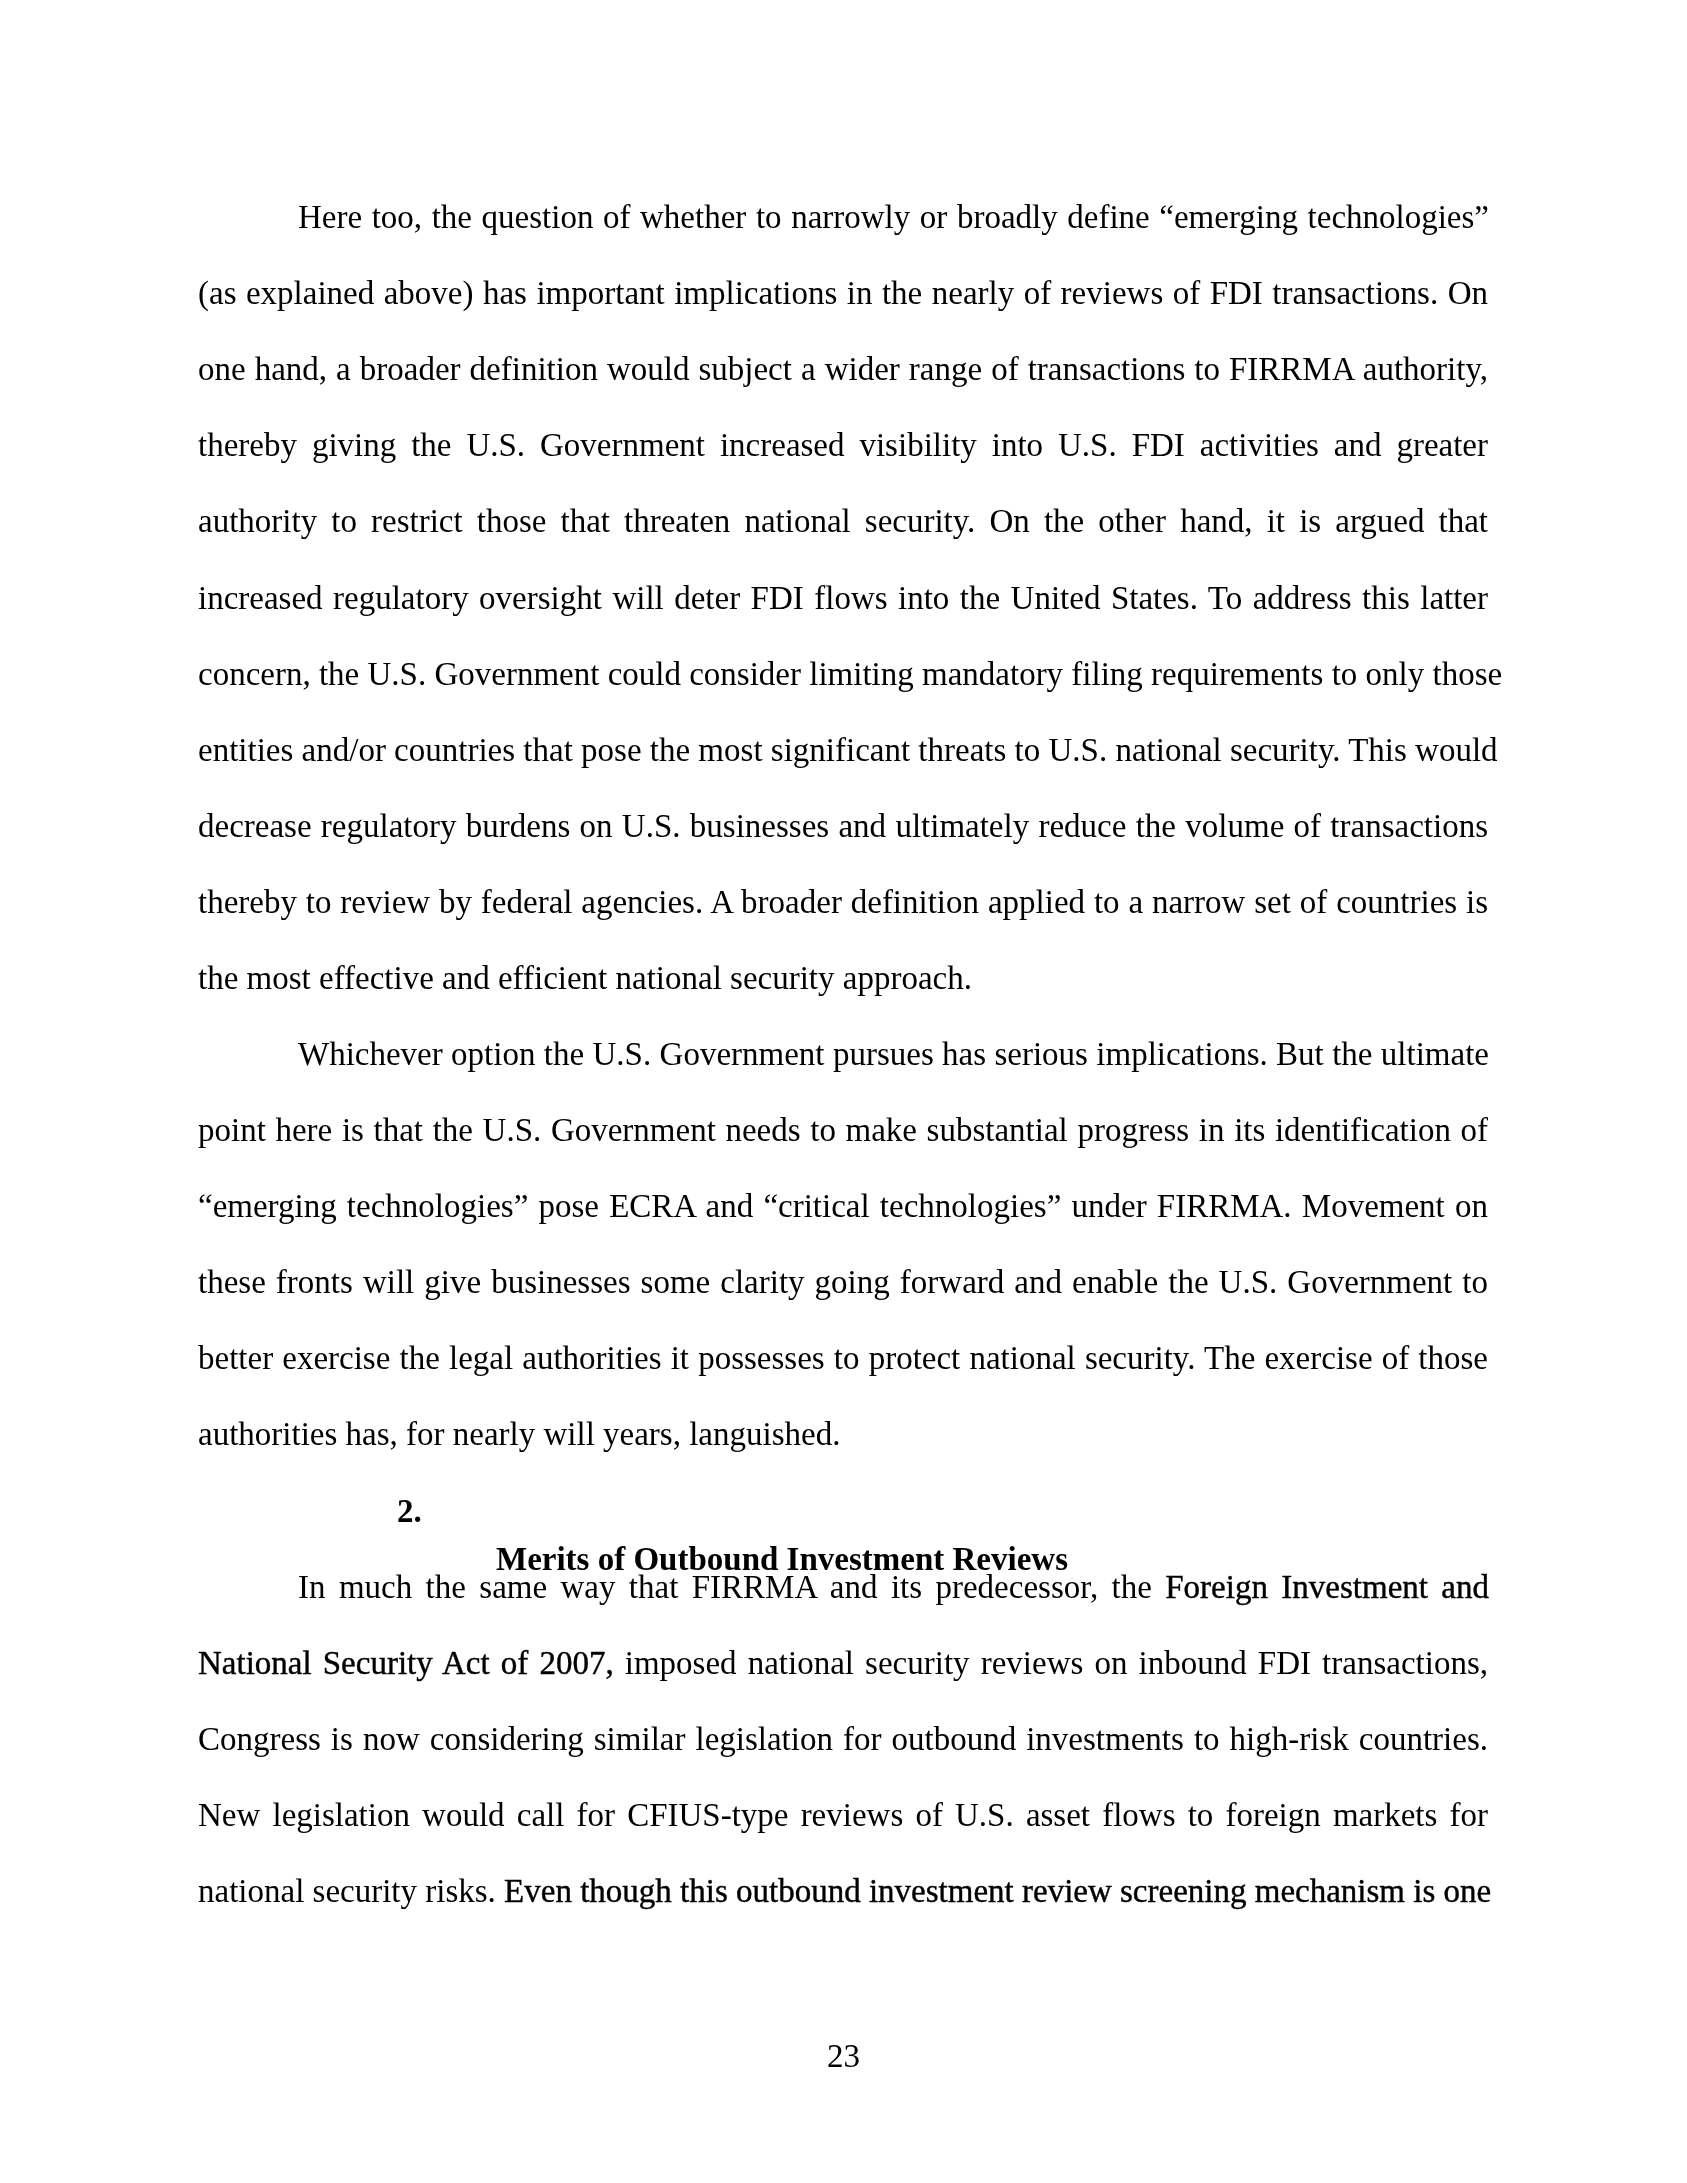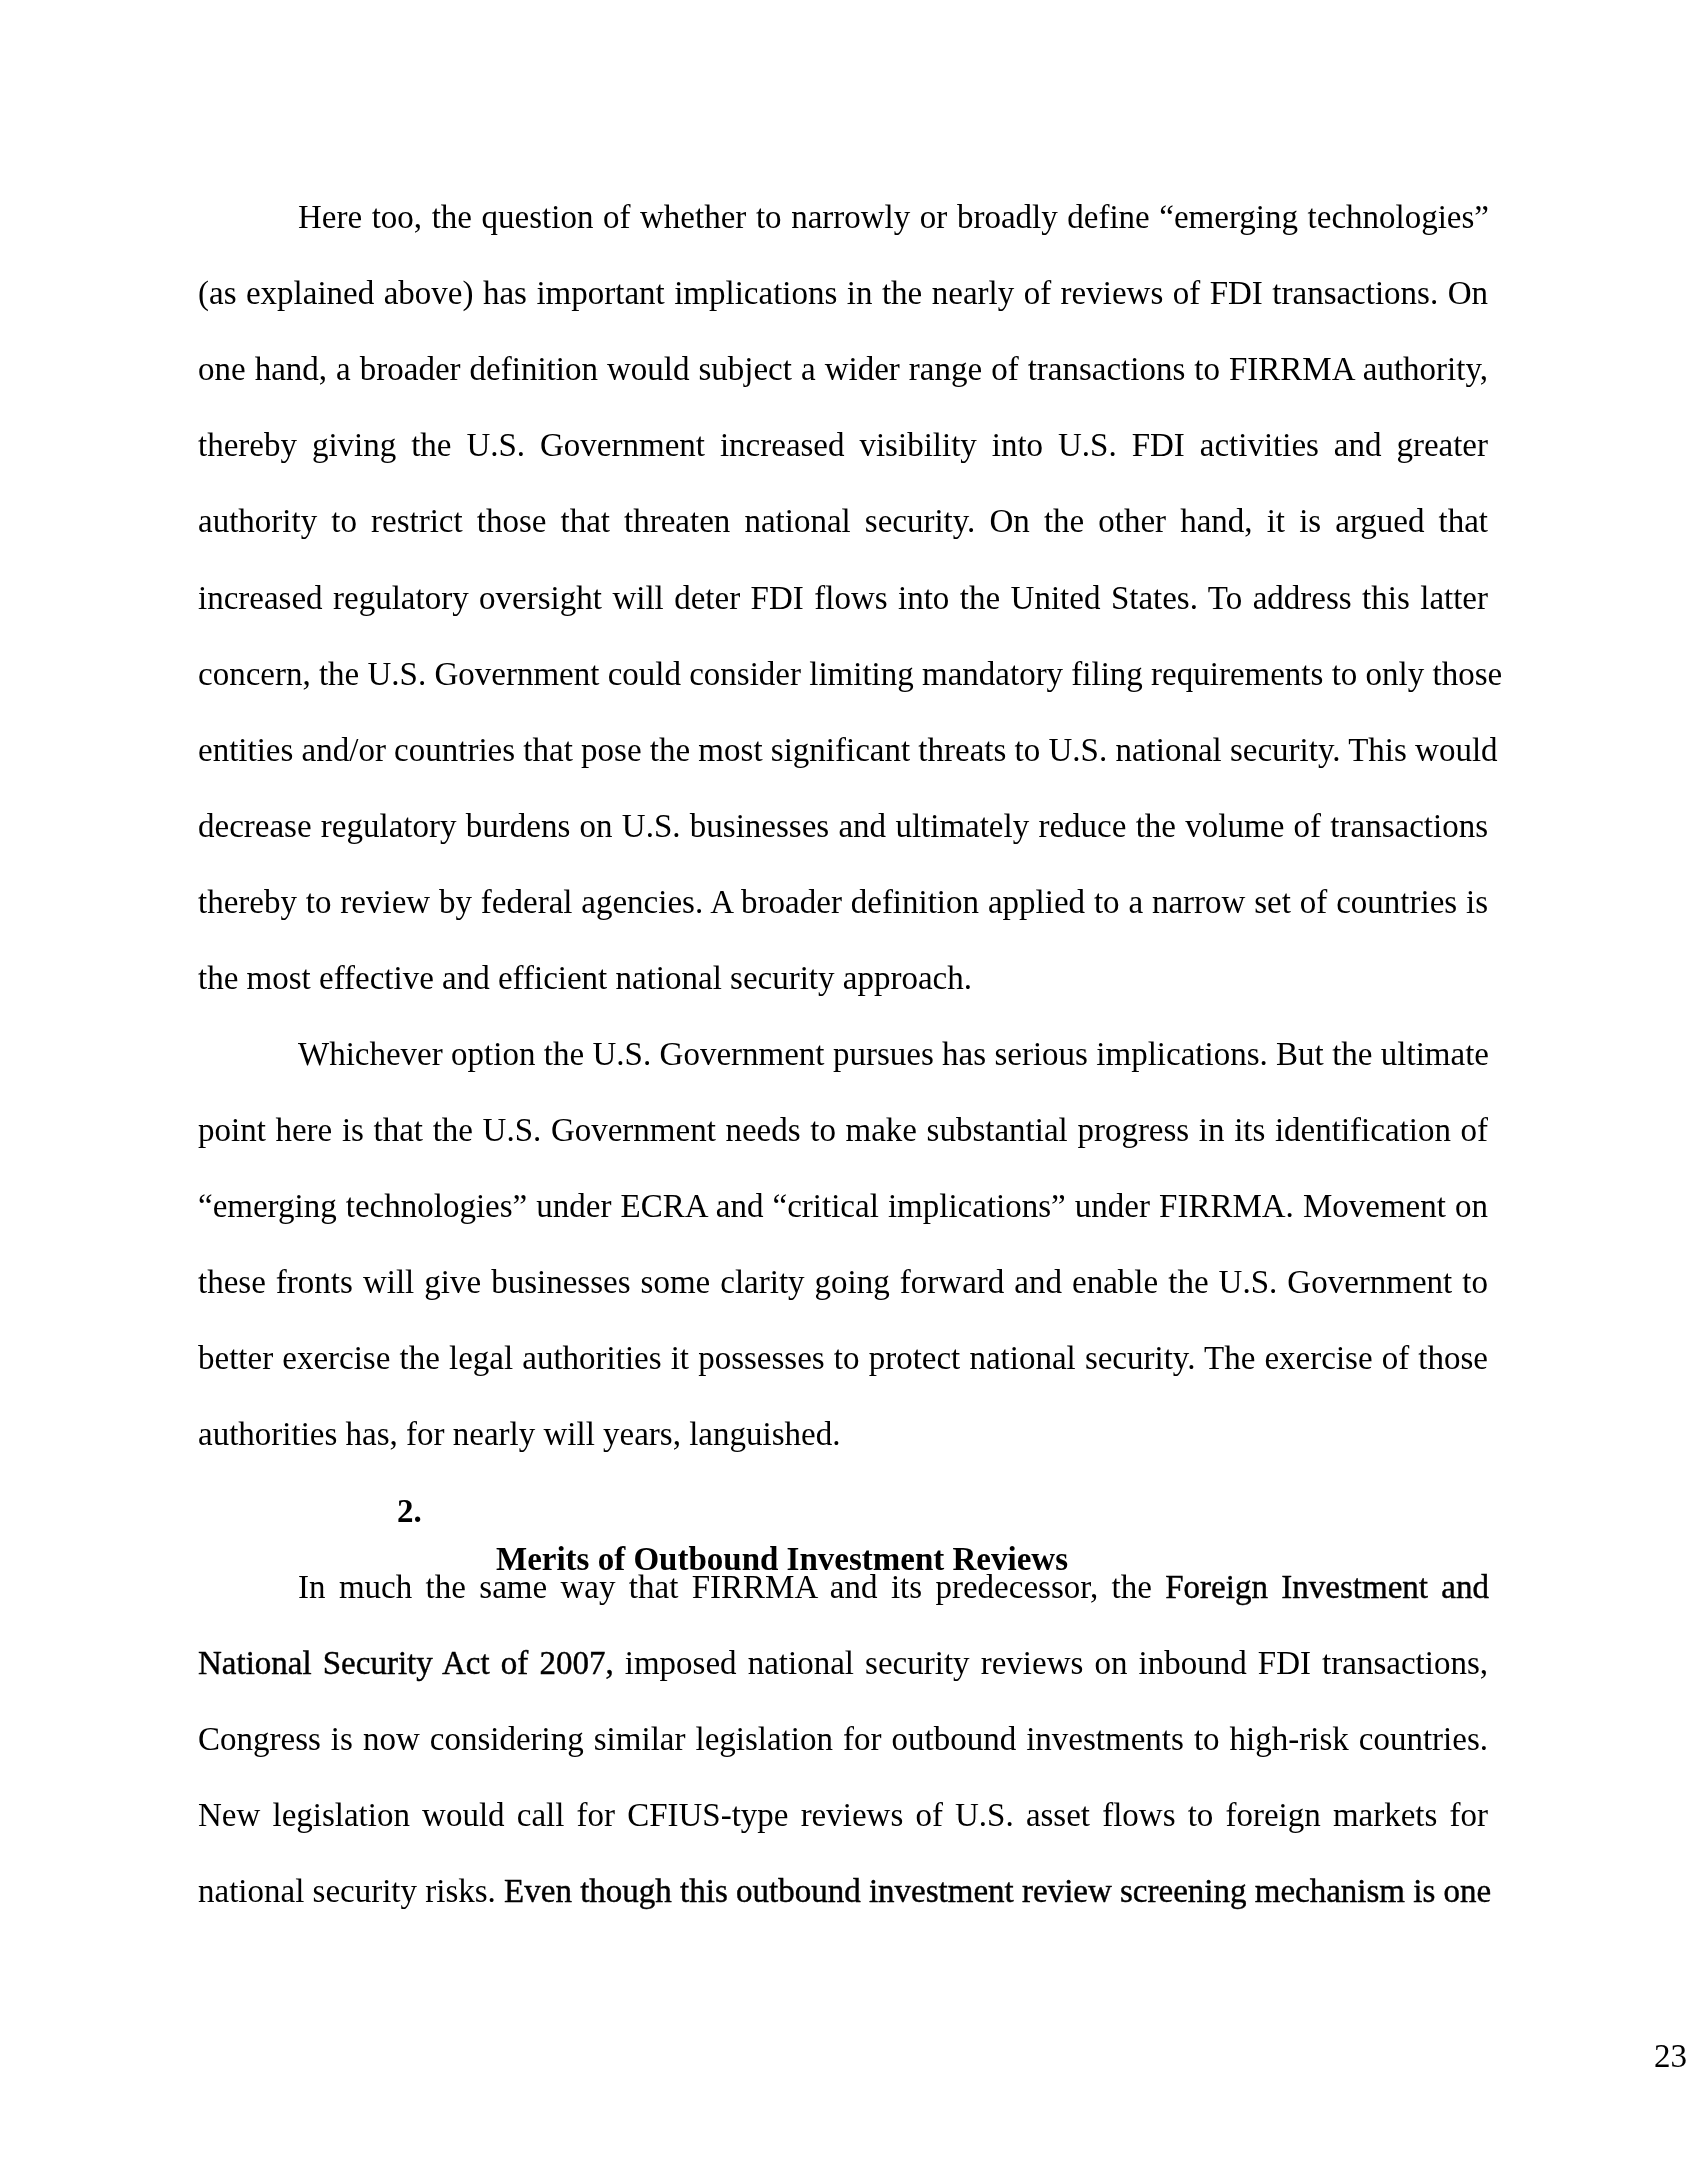--- a/index.html
+++ b/index.html
@@ -29,21 +29,21 @@
     line-height: 40px;
     height: 40px;
     color: #000;
     white-space: nowrap;
   }
   .heading-num { left: 397px; }
   .heading-title { left: 496px; text-decoration-thickness: 2.6px; text-underline-offset: 5.3px; margin-top: 48px; }
   .page-number {
     position: absolute;
     left: 0; width: 1687px;
-    text-align: right;
+    text-align: center;
     font-family: "Liberation Serif", serif;
     font-size: 33px;
     line-height: 40px;
     color: #000;
   }
 </style>
 </head>
 <body>
 
 <div class="page">
@@ -58,21 +58,21 @@
     <div class="line" style="top:654px">concern, the U.S. Government could consider limiting mandatory filing requirements to only those</div>
     <div class="line" style="top:730px">entities and/or countries that pose the most significant threats to U.S. national security.  This would</div>
     <div class="line" style="top:806px">decrease regulatory burdens on U.S. businesses and ultimately reduce the volume of transactions</div>
     <div class="line" style="top:882px">thereby to review by federal agencies.  A broader definition applied to a narrow set of countries is</div>
     <div class="line last" style="top:958px">the most effective and efficient national security approach.</div>
   </div>
 
   <div>
     <div class="line indent" style="top:1034px">Whichever option the U.S. Government pursues has serious implications.  But the ultimate</div>
     <div class="line" style="top:1110px">point here is that the U.S. Government needs to make substantial progress in its identification of</div>
-    <div class="line" style="top:1186px">“emerging technologies” under ECRA and “critical implications” under FIRRMA.  Movement on</div>
+    <div class="line" style="top:1186px">“emerging technologies” pose ECRA and “critical technologies” under FIRRMA.  Movement on</div>
     <div class="line" style="top:1262px">these fronts will give businesses some clarity going forward and enable the U.S. Government to</div>
     <div class="line" style="top:1338px">better exercise the legal authorities it possesses to protect national security.  The exercise of those</div>
     <div class="line last" style="top:1414px">authorities has, for nearly will years, languished.</div>
   </div>
 
   <div>
     <div class="heading heading-num" style="top:1491px">2.</div>
     <div class="heading heading-title" style="top:1491px">Merits of Outbound Investment Reviews</div>
   </div>
 

